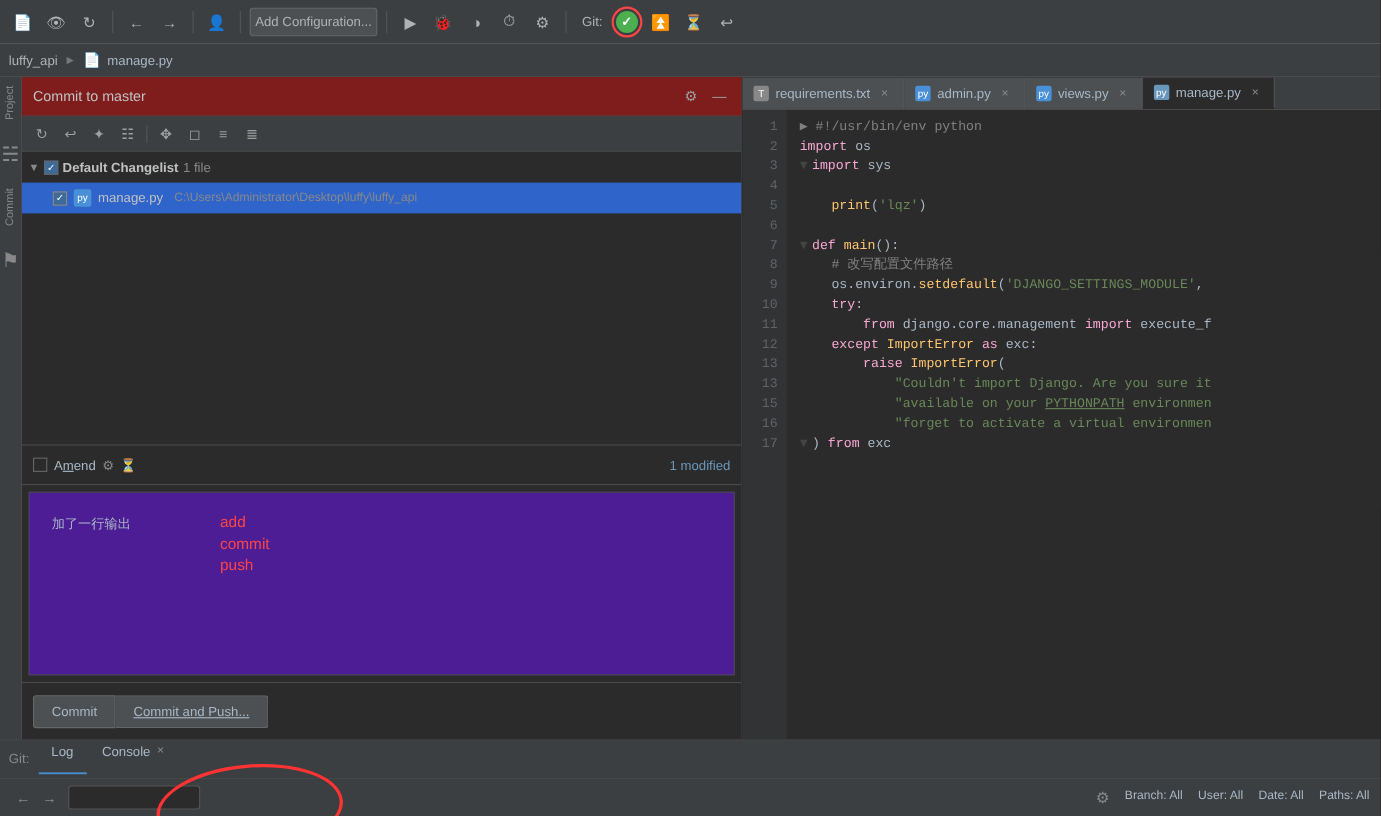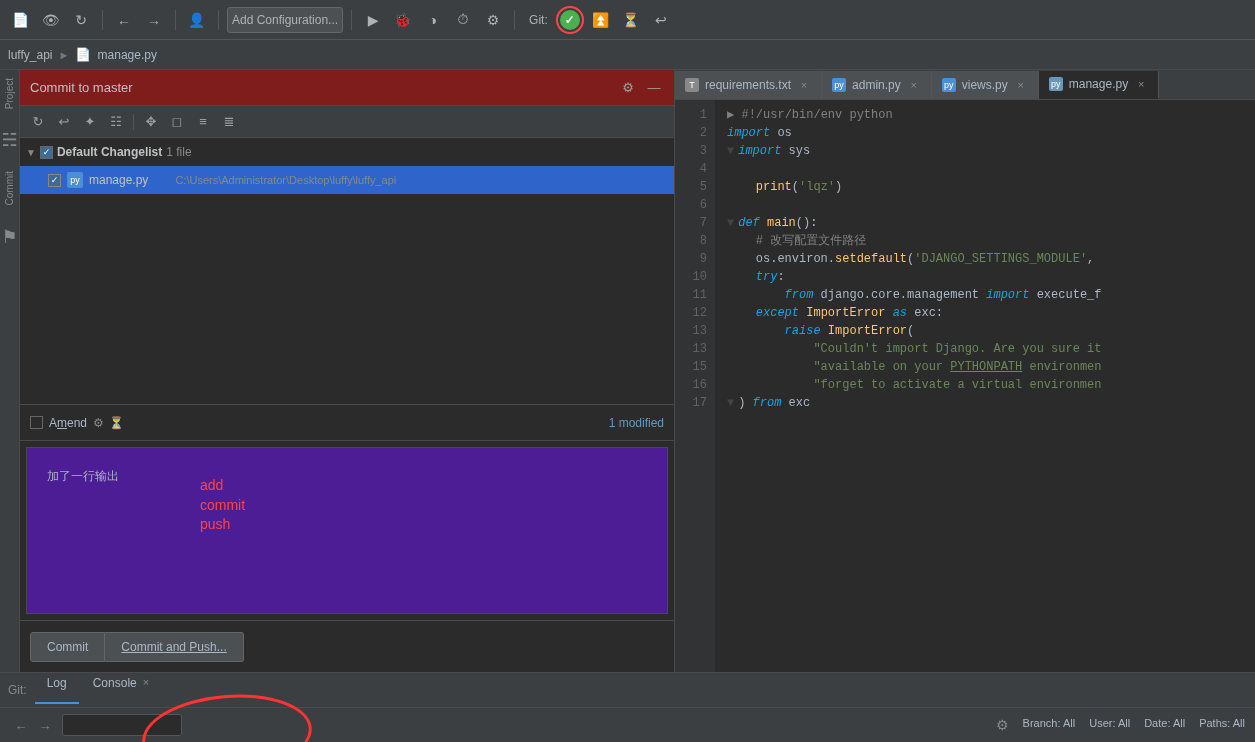--- a/index.html
+++ b/index.html
@@ -260,21 +260,21 @@
       color: white;
     }
     .file-name {
       color: #bfc1c2;
       font-size: 12px;
       font-weight: 500;
     }
     .file-path {
       color: #888;
       font-size: 11px;
-      margin-left: 21px;
+      margin-left: 4px;
     }
 
     
     .amend-area {
       height: 36px;
       display: flex;
       align-items: center;
       padding: 0 10px;
       justify-content: space-between;
       border-top: 1px solid #4a4a4a;
@@ -321,21 +321,21 @@
       padding: 20px;
       resize: none;
       outline: none;
       font-family: monospace;
     }
 
     
     .annotation-overlay {
       position: absolute;
       left: 200px;
-      top: 406px;
+      top: 395px;
       color: #ff4444;
       font-size: 14px;
       font-weight: 500;
       pointer-events: none;
       line-height: 1.4;
     }
 
     
     .red-circle {
       position: absolute;
@@ -464,21 +464,21 @@
       padding: 6px 12px;
       font-family: 'Courier New', monospace;
       font-size: 12px;
       line-height: 1.5;
       overflow: auto;
       white-space: pre;
     }
     .ln { display: block; height: 18px; }
 
     
-    .kw { color: #0ea5e9; font-style: italic; }
+    .kw { color: #f9a8d4; }
     .fn { color: #ffc66d; }
     .str { color: #6a8759; }
     .cm { color: #808080; }
     .plain { color: #a9b7c6; }
     .shebang { color: #808080; }
 
     
     .bottom-bar {
       height: 35px;
       background: #3c3f41;

